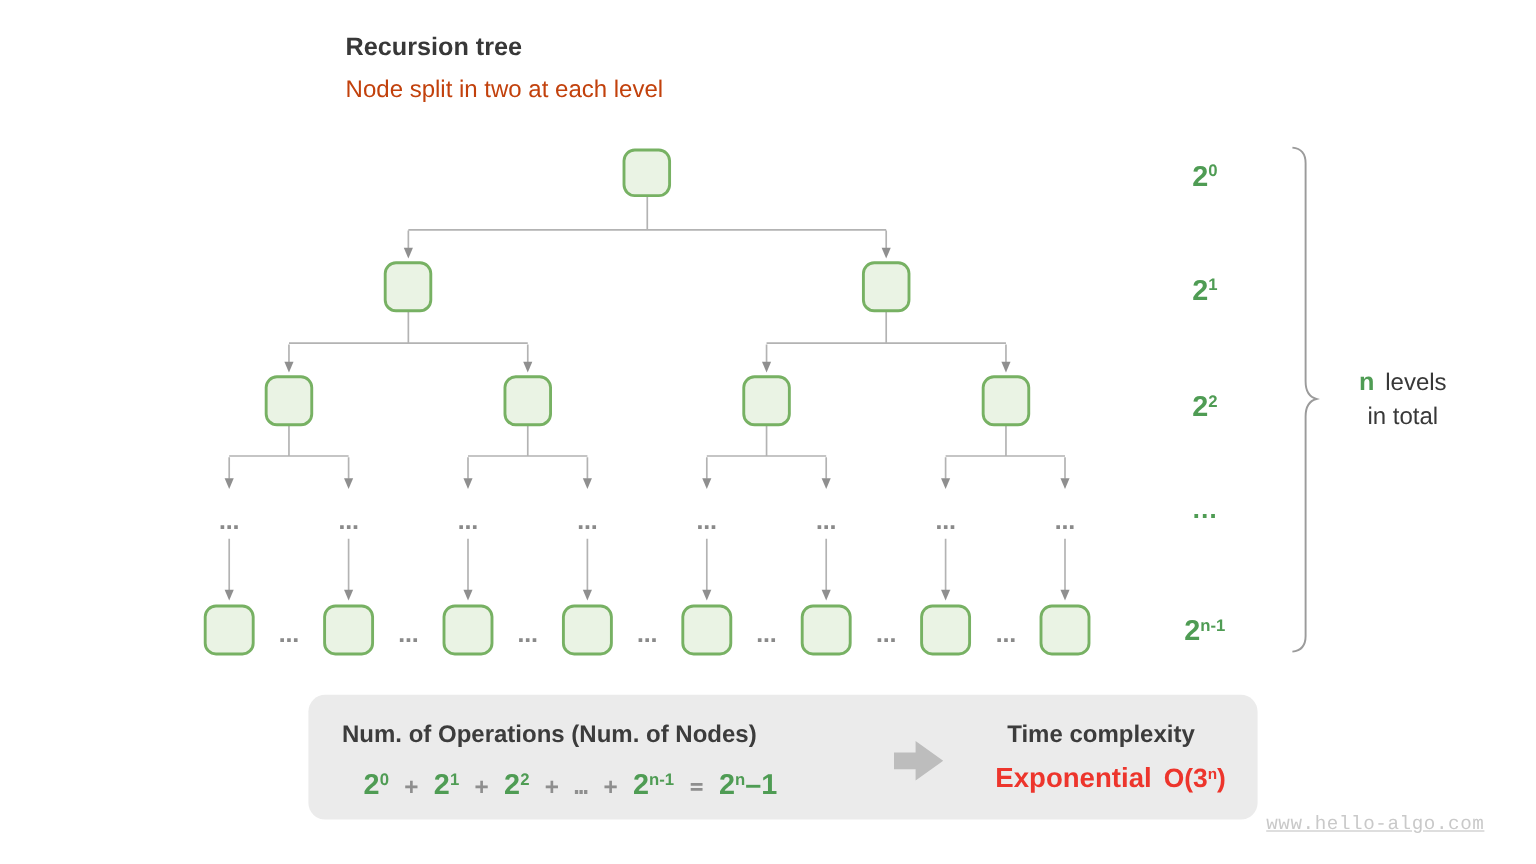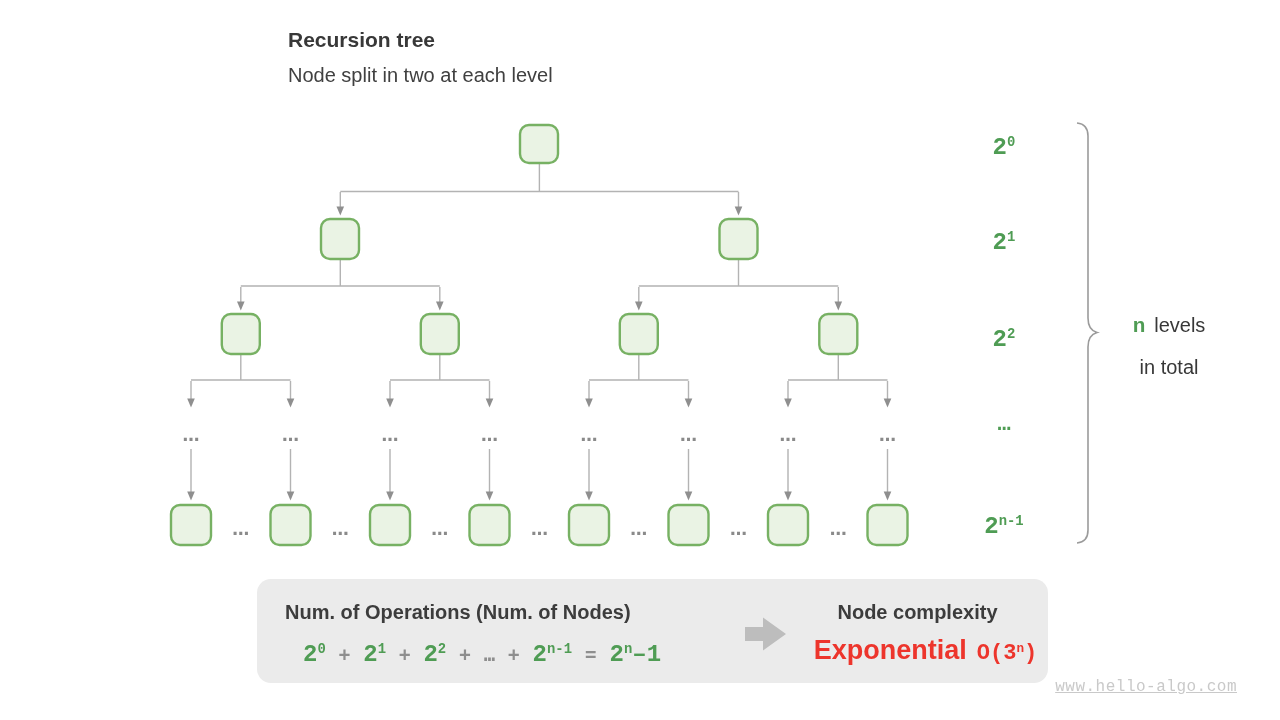--- a/index.html
+++ b/index.html
@@ -1,45 +1,45 @@
 <!DOCTYPE html>
 <html><head>
 <meta charset="utf-8">
 <style>
   html,body{margin:0;padding:0;background:#fff;}
   .page{position:relative;width:1280px;height:720px;background:#ffffff;overflow:hidden;
         font-family:"Liberation Sans",sans-serif;color:#3c3c3c;}
   .abs{position:absolute;}
   .ctr{}
-  .mono{font-family:Liberation Mono, monospace;font-weight:700;}
+  .mono{font-family:Liberation Sans, sans-serif;font-weight:700;}
   .green{color:#4f9c54;}
   .gray{color:#8e8e8e;}
   .red{color:#ed352c;}
 
   .title{left:288px;top:28px;width:500px;font-size:21px;font-weight:700;color:#383838;}
-  .subtitle{left:288px;top:64px;width:500px;font-size:20px;color:#404040;}
+  .subtitle{left:288px;top:64px;width:500px;font-size:20px;color:#c2410c;}
   .right-heading{left:900px;top:31px;width:200px;font-size:19px;font-weight:700;
                  line-height:28px;color:#383838;}
 
   .lvl-label{left:954px;width:100px;text-align:center;font-size:24px;line-height:30px;}
   .sp{font-size:0.58em;vertical-align:0.55em;}
   .lvl-dots{font-size:22px;}
 
-  .note{left:1110px;top:305px;width:118px;text-align:center;font-size:20px;line-height:40px;color:#383838;}
+  .note{left:1110px;top:305px;width:118px;text-align:center;font-size:20px;line-height:28px;color:#383838;}
   .note .nvar{font-size:21px;margin-right:9px;}
 
   .sumbox{left:257px;top:579px;width:791px;height:104px;background:#ebebeb;border-radius:14px;}
   .sum-title{left:285px;top:601px;font-size:20px;font-weight:700;color:#3c3c3c;white-space:nowrap;}
   .formula{left:303px;top:634px;display:flex;align-items:baseline;gap:13px;}
   .formula .term{font-size:24px;line-height:30px;}
   .formula .op{font-size:19px;line-height:30px;font-family:"DejaVu Sans Mono",monospace;font-weight:700;}
   .tc-title{left:820px;top:601px;width:195px;text-align:center;font-size:20px;font-weight:700;color:#3c3c3c;}
   .complexity{left:812px;top:635px;width:215px;display:flex;justify-content:center;
               align-items:baseline;gap:10px;}
-  .complexity .word{font-size:27px;font-weight:700;margin-left:12px;}
+  .complexity .word{font-size:23px;font-weight:700;margin-left:12px;}
   .complexity .bigo{font-size:22px;}
 
   .watermark{right:43px;top:678px;font-family:"Liberation Mono",monospace;font-size:16px;
              color:#c9c9c9;letter-spacing:0.5px;text-decoration:underline;}
 
   svg .cline{stroke:#b3b3b3;stroke-width:1.4;fill:none;}
   svg .ahead{fill:#8f8f8f;stroke:none;}
   svg .node{fill:#eaf3e4;stroke:#77b163;stroke-width:2.4;}
   svg .tdots{fill:#8a8a8a;font:700 17px "DejaVu Sans",sans-serif;}
   svg .brace{stroke:#9b9b9b;stroke-width:1.6;fill:none;}
@@ -171,21 +171,21 @@
     <span class="op gray">+</span>
     <span class="term mono green"><span>2</span><span class="sp">2</span></span>
     <span class="op gray">+</span>
     <span class="op gray">…</span>
     <span class="op gray">+</span>
     <span class="term mono green"><span>2</span><span class="sp">n-1</span></span>
     <span class="op gray">=</span>
     <span class="term mono green"><span>2</span><span class="sp">n</span><span>–1</span></span>
   </div>
 
-  <div class="abs tc-title">Node complexity</div>
+  <div class="abs tc-title">Time complexity</div>
   <div class="abs complexity">
     <span class="word red">Exponential</span>
     <span class="bigo mono red"><span>O(3</span><span class="sp">n</span><span>)</span></span>
   </div>
 
   <div class="abs watermark">www.hello-algo.com</div>
 
 </div>
 
 </body></html>

